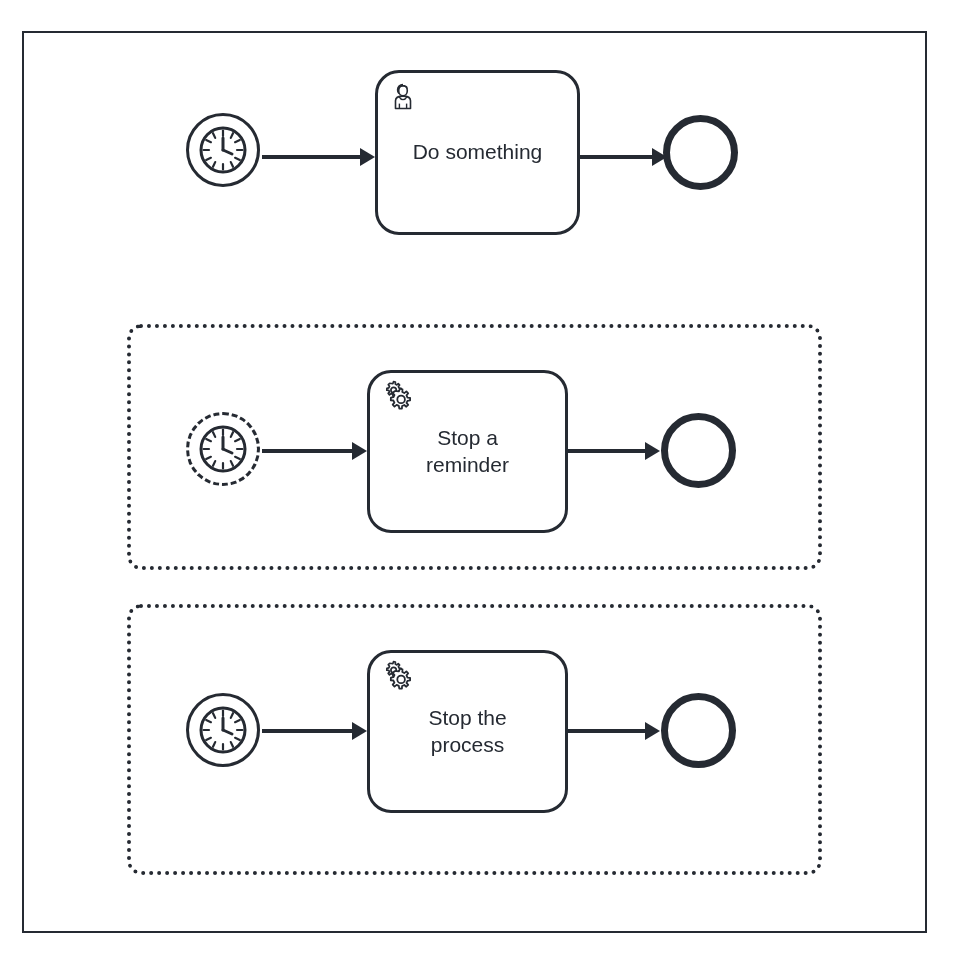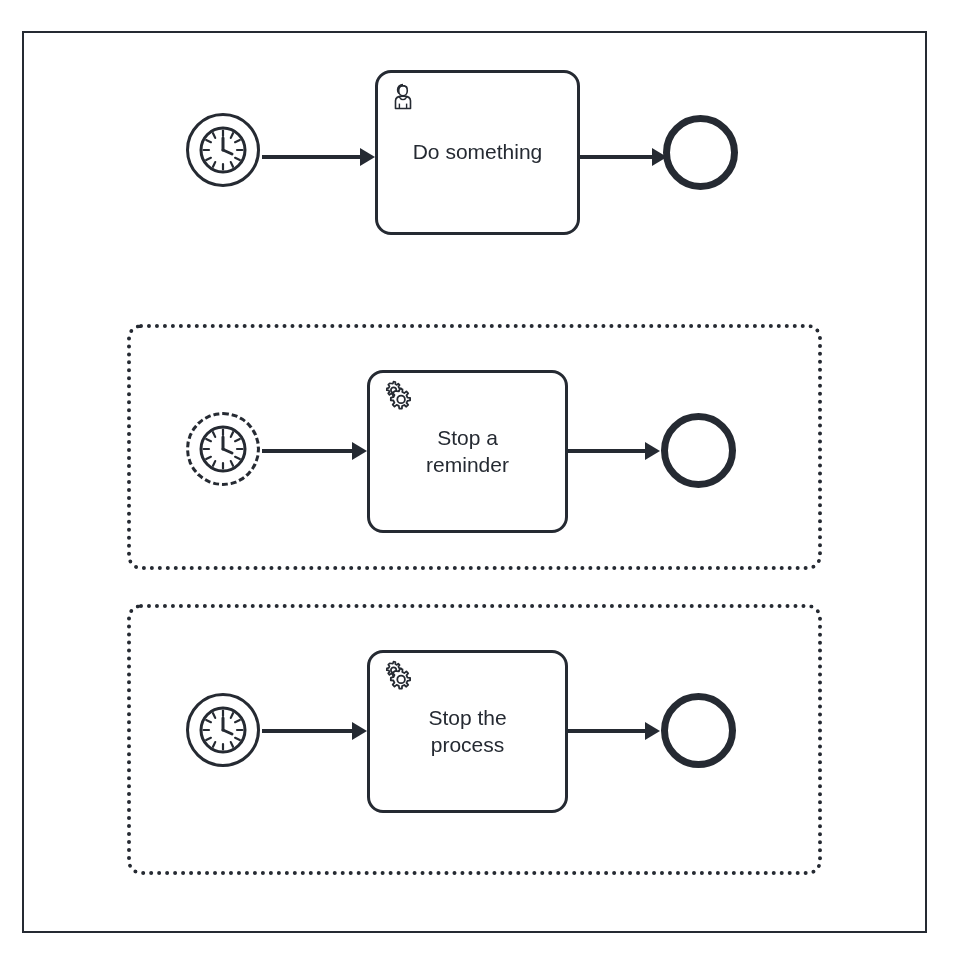--- a/index.html
+++ b/index.html
@@ -73,21 +73,21 @@
   .event-inner-svg {
     position: absolute;
     left: 50%;
     top: 50%;
     transform: translate(-50%, -50%);
   }
 
   
   .task {
     border: 3.5px solid #252a32;
-    border-radius: 16px;
+    border-radius: 24px;
     background: #ffffff;
     box-sizing: border-box;
     display: flex;
     align-items: center;
     justify-content: center;
   }
   .task-label {
     font-size: 21px;
     line-height: 1.28;
     color: #252a32;

